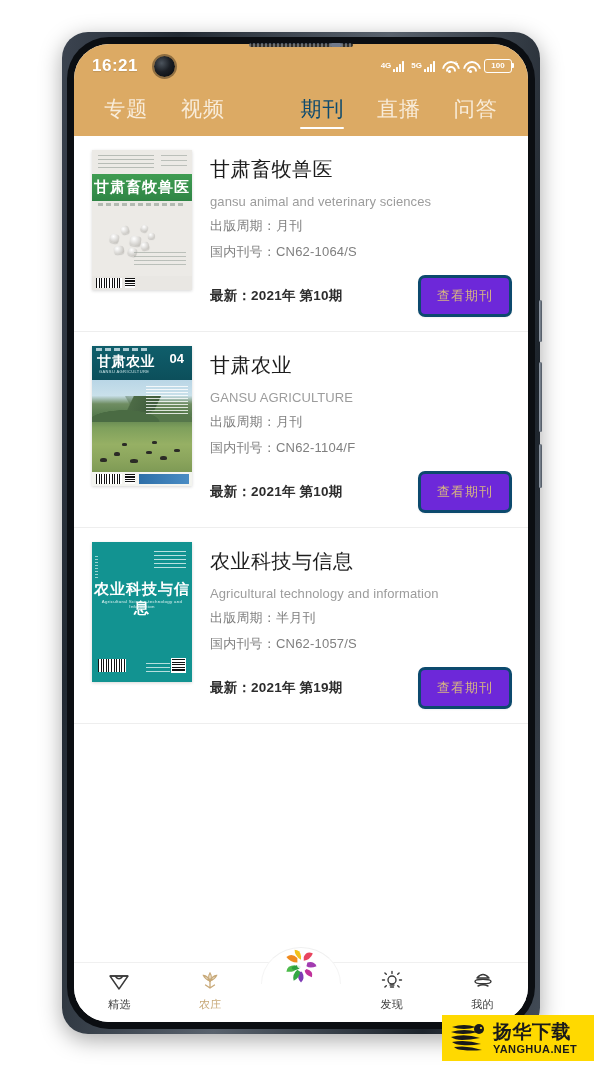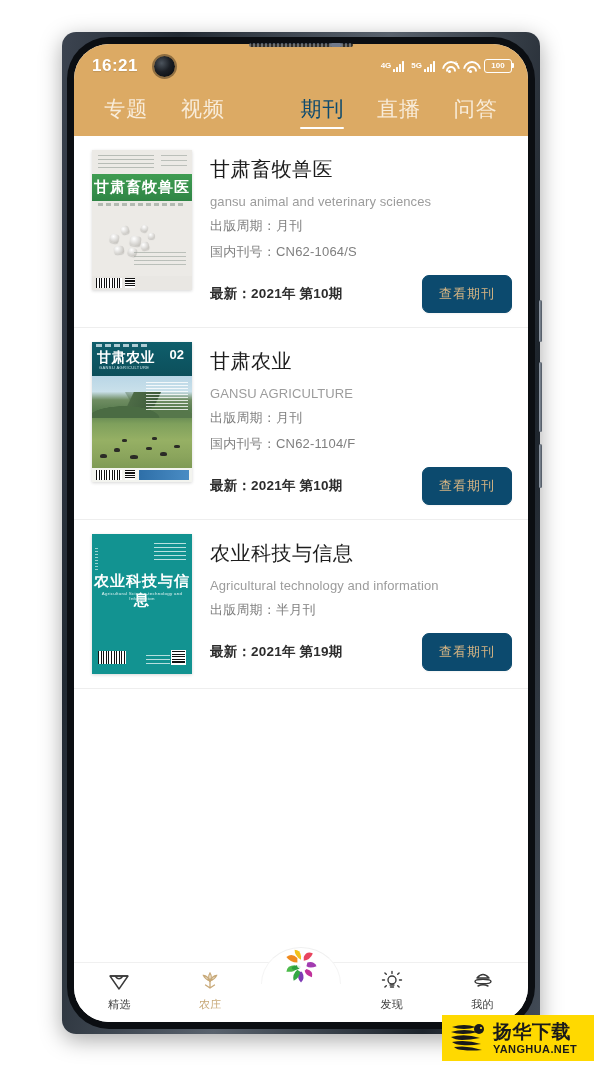--- a/index.html
+++ b/index.html
@@ -19,21 +19,21 @@
     background: #ffffff;
   }
 
   
   .phone-frame {
     position: absolute;
     left: 62px;
     top: 32px;
     width: 478px;
     height: 1002px;
-    border-radius: 14px;
+    border-radius: 26px;
     background: linear-gradient(100deg, #3c4450 0%, #222a33 18%, #59626d 50%, #1d242c 82%, #434c57 100%);
     box-shadow: 0 6px 22px rgba(0,0,0,0.34);
   }
   .phone-inner-ring {
     position: absolute;
     left: 5px;
     top: 5px;
     right: 5px;
     bottom: 5px;
     border-radius: 42px;
@@ -527,22 +527,22 @@
     justify-content: space-between;
     margin-top: 14px;
   }
   .j-latest {
     font-size: 13.5px;
     color: #2c2c2c;
     font-weight: bold;
     letter-spacing: .2px;
   }
   .view-btn {
-    border: 1px solid #0c4a6e;
-    background: #0c4a6e;
+    border: 3px solid #0c4a6e;
+    background: #6d28d9;
     border-radius: 7px;
     color: #d5b483;
     font-size: 13px;
     padding: 9px 16px;
     letter-spacing: 1px;
     box-shadow: 0 1px 2px rgba(0,0,0,.05);
     white-space: nowrap;
   }
 
   
@@ -734,21 +734,21 @@
                   <i></i>
                   <i></i>
                   <i></i>
                   <i></i>
               </div>
             </div>
             <div class="ca-header"></div>
             <div class="ca-topbar"></div>
             <div class="ca-title">甘肃农业</div>
             <div class="ca-en">GANSU AGRICULTURE</div>
-            <div class="ca-issue">02</div>
+            <div class="ca-issue">04</div>
             <div class="ca-issue-sub"></div>
             <div class="ca-textblock"></div>
             <div class="ca-bottom">
               <div class="ca-barcode"></div>
               <div class="ca-qr"></div>
               <div class="ca-bluebar"></div>
             </div>
           </div>
           <div class="card-info">
             <div class="j-title">甘肃农业</div>
@@ -774,20 +774,23 @@
             <div class="ct-en">Agricultural Science-technology and Information</div>
             <div class="ct-barcode"></div>
             <div class="ct-qr-label"></div>
             <div class="ct-qr"></div>
           </div>
           <div class="card-info">
             <div class="j-title">农业科技与信息</div>
             <div class="j-en">Agricultural technology and information</div>
             <div class="j-meta">
               <span>出版周期：</span><span>半月刊</span>
+            </div>
+            <div class="j-meta">
+              <span>国内刊号：</span><span>CN62-1057/S</span>
             </div>
             <div class="j-bottom-row">
               <div class="j-latest">最新：2021年 第19期</div>
               <div class="view-btn">查看期刊</div>
             </div>
           </div>
         </div>
 
       </div>
 

